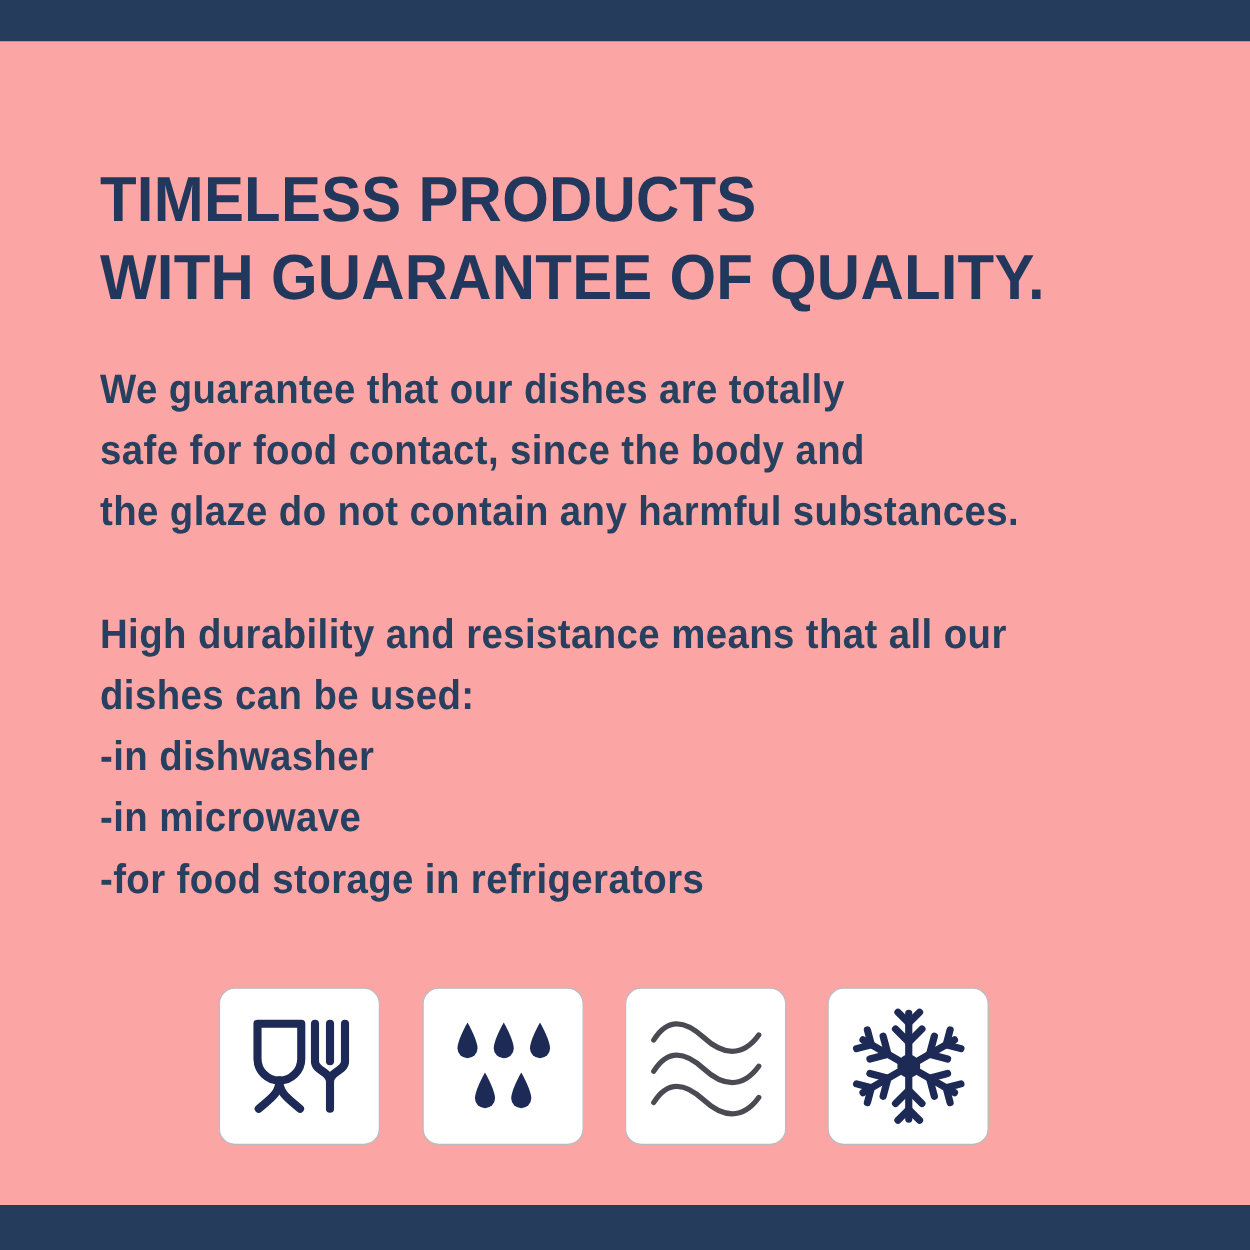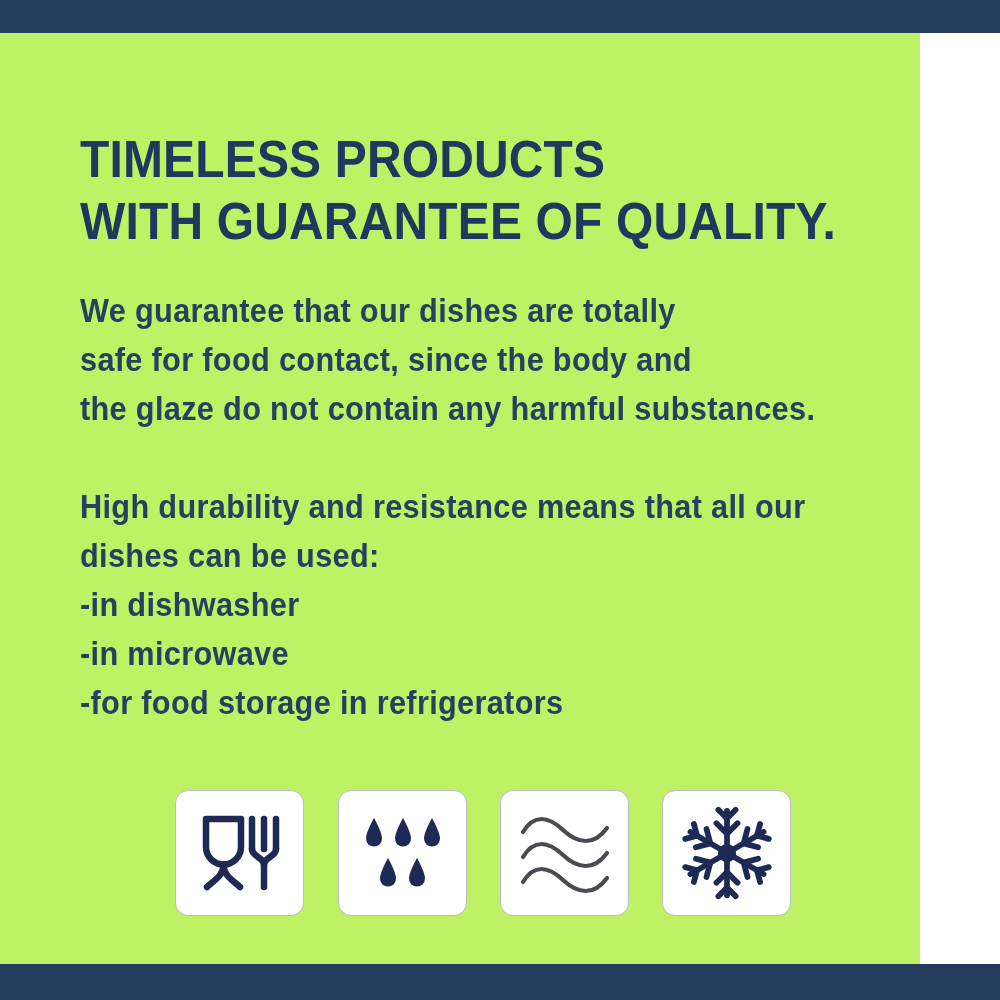--- a/index.html
+++ b/index.html
@@ -8,23 +8,23 @@
   html, body {
     width:1000px;
     height:1000px;
     background:#ffffff;
     font-family:"Liberation Sans", sans-serif;
     overflow:hidden;
   }
 
   .page {
     position:relative;
-    width:920px;
+    width:1000px;
     height:1000px;
-    background:#bef264;
+    background:#fca5a5;
   }
 
   
   .bar-top {
     position:absolute;
     left:0; top:0;
     width:1000px;
     height:33px;
     background:#253c5c;
   }

